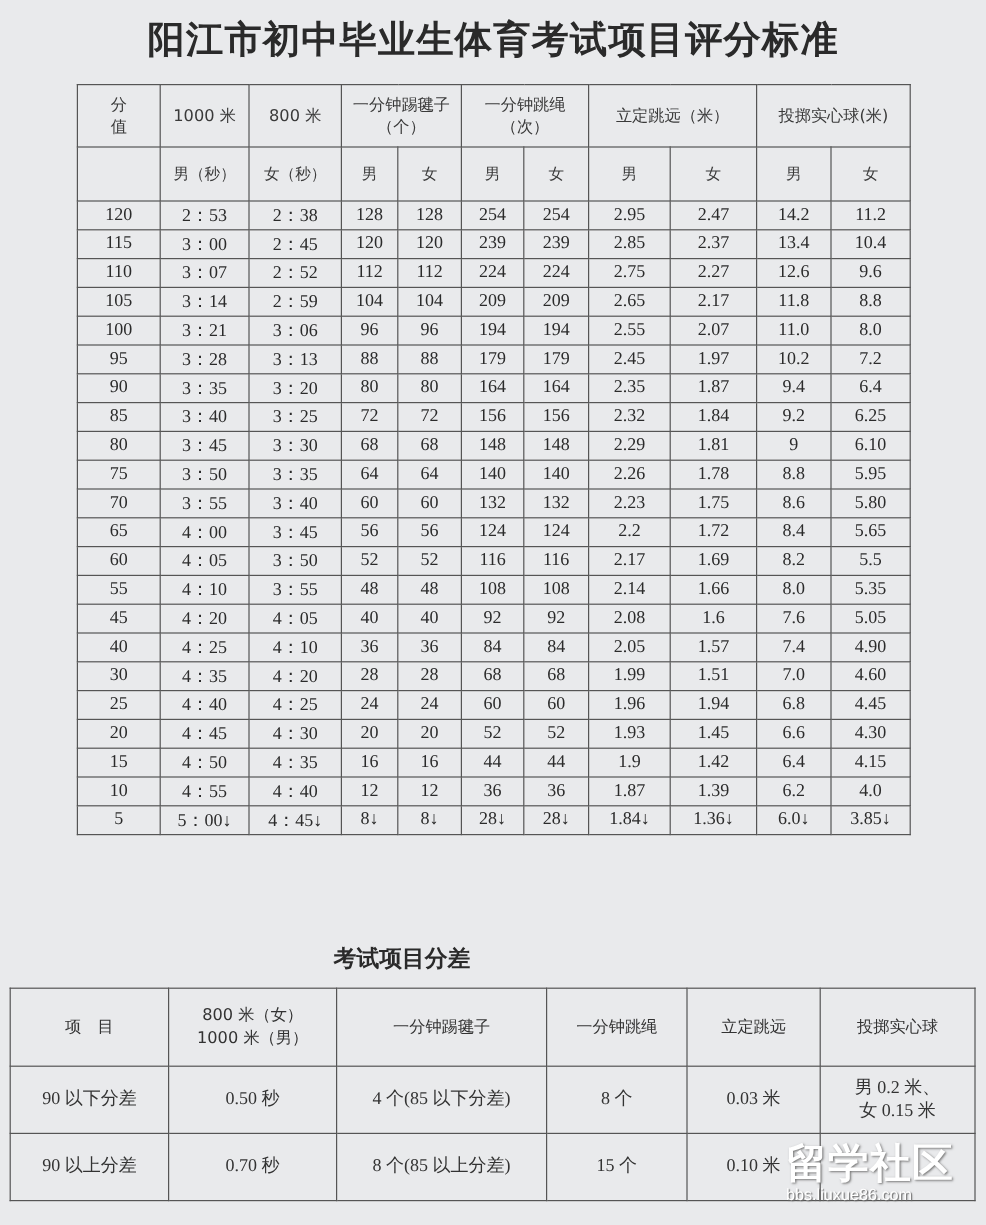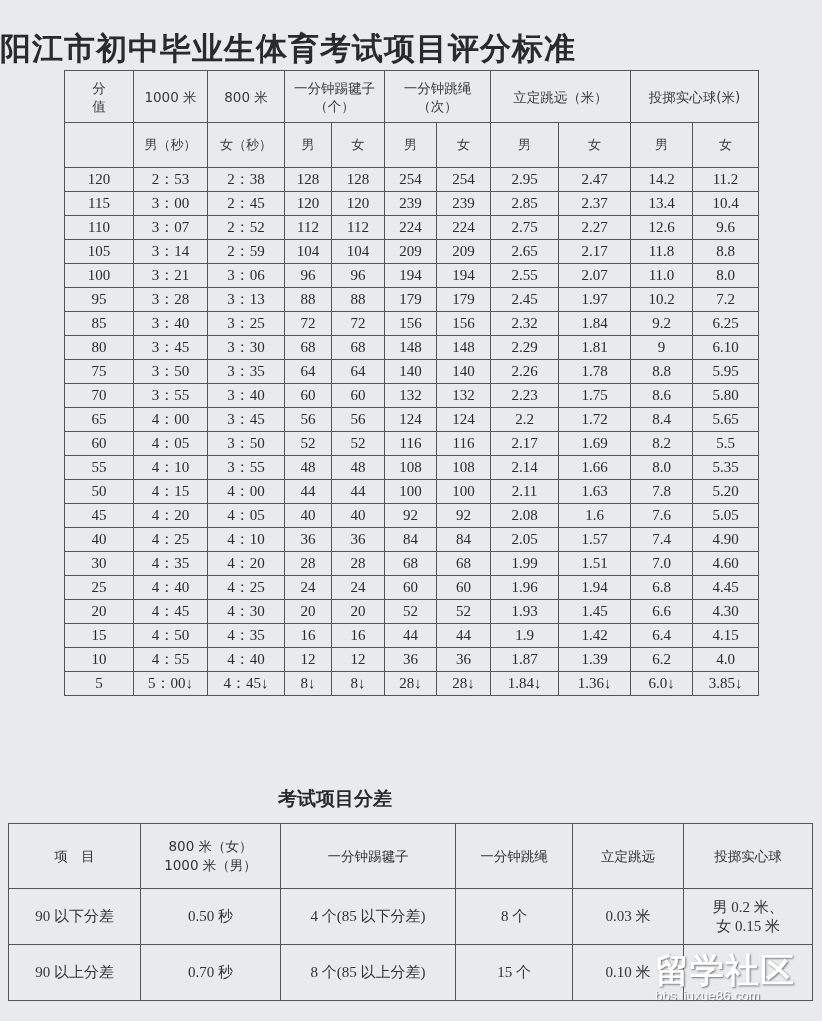--- a/index.html
+++ b/index.html
@@ -4,22 +4,22 @@
 <style>
   html, body { margin: 0; padding: 0; }
   body {
     width: 822px; height: 1021px; overflow: hidden;
     background: #e9eaec;
     font-family: "DejaVu Serif", "Liberation Serif", serif;
     color: #2b2b2b;
     position: relative;
   }
   .title {
-    position: absolute; left: 0; top: 28px; width: 822px;
-    text-align: left;
+    position: absolute; left: 0; top: 12px; width: 822px;
+    text-align: center;
     font-family: "DejaVu Sans", sans-serif;
     font-weight: bold; font-size: 31px; letter-spacing: 1px;
     color: #2a2a2a;
   }
   table { border-collapse: collapse; position: absolute; }
   td {
     border: 1.5px solid #555;
     text-align: center; vertical-align: middle;
     padding: 0;
   }
@@ -169,20 +169,33 @@
         <td>88</td>
         <td>88</td>
         <td>179</td>
         <td>179</td>
         <td>2.45</td>
         <td>1.97</td>
         <td>10.2</td>
         <td>7.2</td>
       </tr>
       <tr>
+        <td>90</td>
+        <td>3：35</td>
+        <td>3：20</td>
+        <td>80</td>
+        <td>80</td>
+        <td>164</td>
+        <td>164</td>
+        <td>2.35</td>
+        <td>1.87</td>
+        <td>9.4</td>
+        <td>6.4</td>
+      </tr>
+      <tr>
         <td>85</td>
         <td>3：40</td>
         <td>3：25</td>
         <td>72</td>
         <td>72</td>
         <td>156</td>
         <td>156</td>
         <td>2.32</td>
         <td>1.84</td>
         <td>9.2</td>
@@ -258,33 +271,20 @@
         <td>4：10</td>
         <td>3：55</td>
         <td>48</td>
         <td>48</td>
         <td>108</td>
         <td>108</td>
         <td>2.14</td>
         <td>1.66</td>
         <td>8.0</td>
         <td>5.35</td>
-      </tr>
-      <tr>
-        <td>50</td>
-        <td>4：15</td>
-        <td>4：00</td>
-        <td>44</td>
-        <td>44</td>
-        <td>100</td>
-        <td>100</td>
-        <td>2.11</td>
-        <td>1.63</td>
-        <td>7.8</td>
-        <td>5.20</td>
       </tr>
       <tr>
         <td>45</td>
         <td>4：20</td>
         <td>4：05</td>
         <td>40</td>
         <td>40</td>
         <td>92</td>
         <td>92</td>
         <td>2.08</td>

